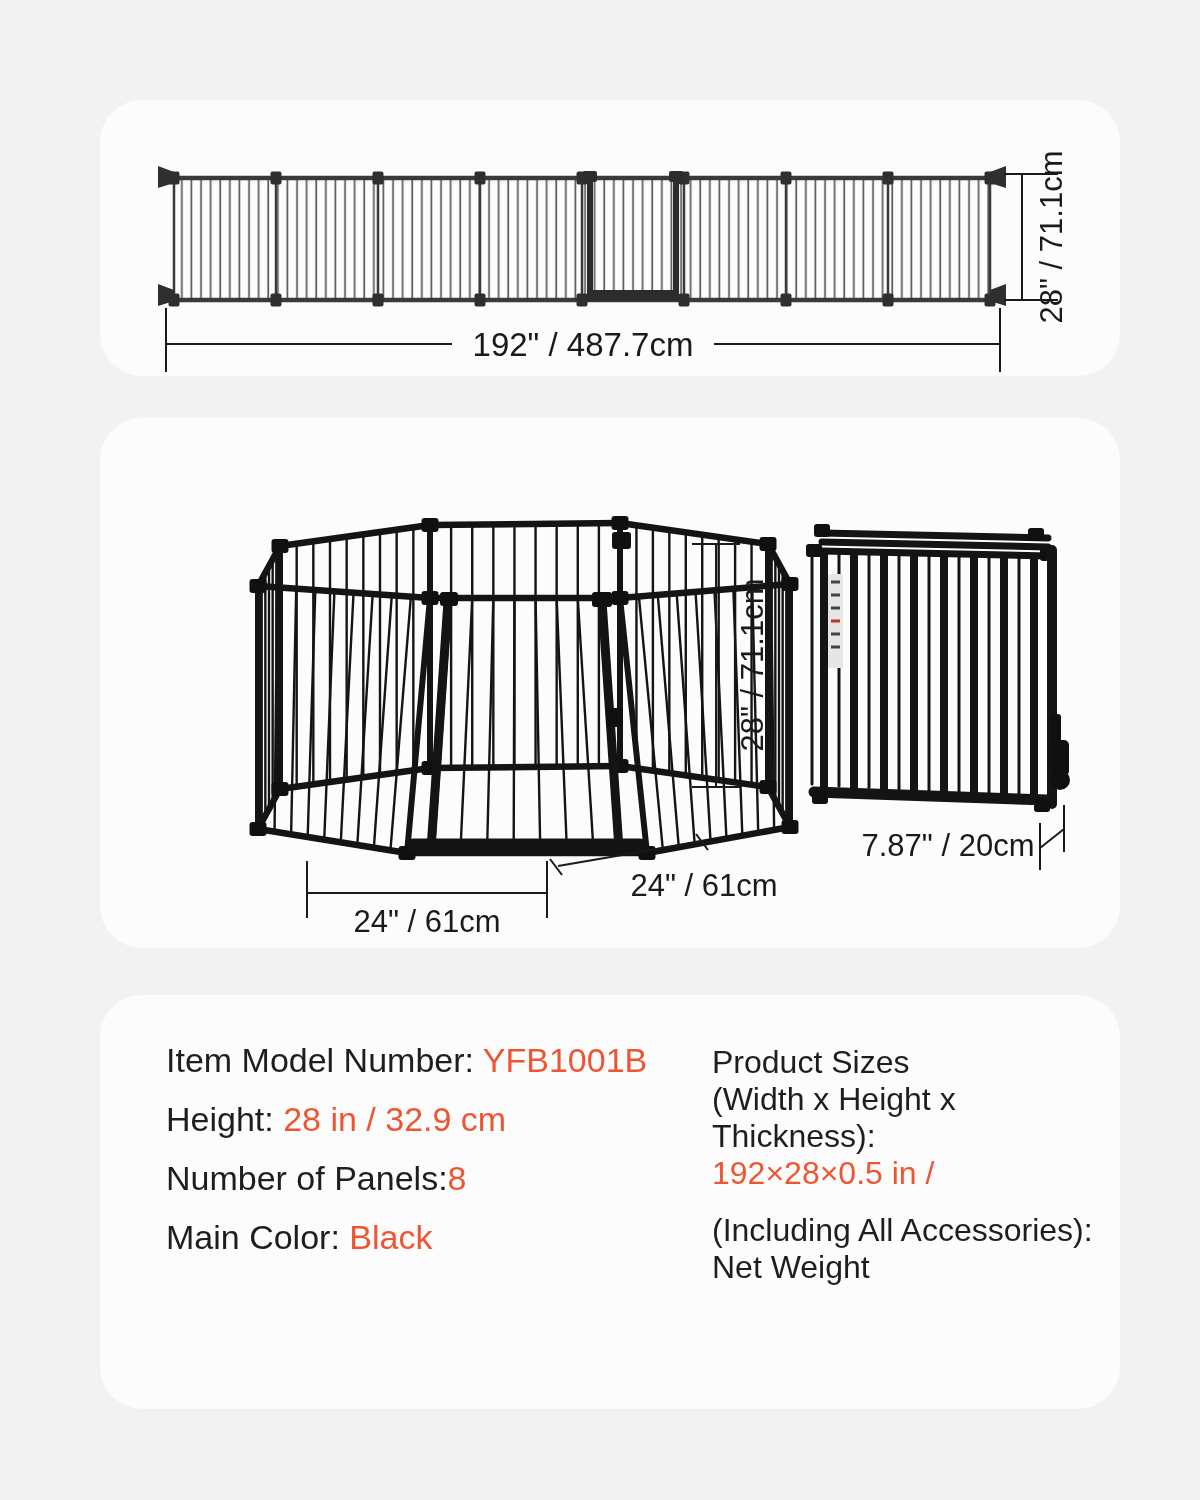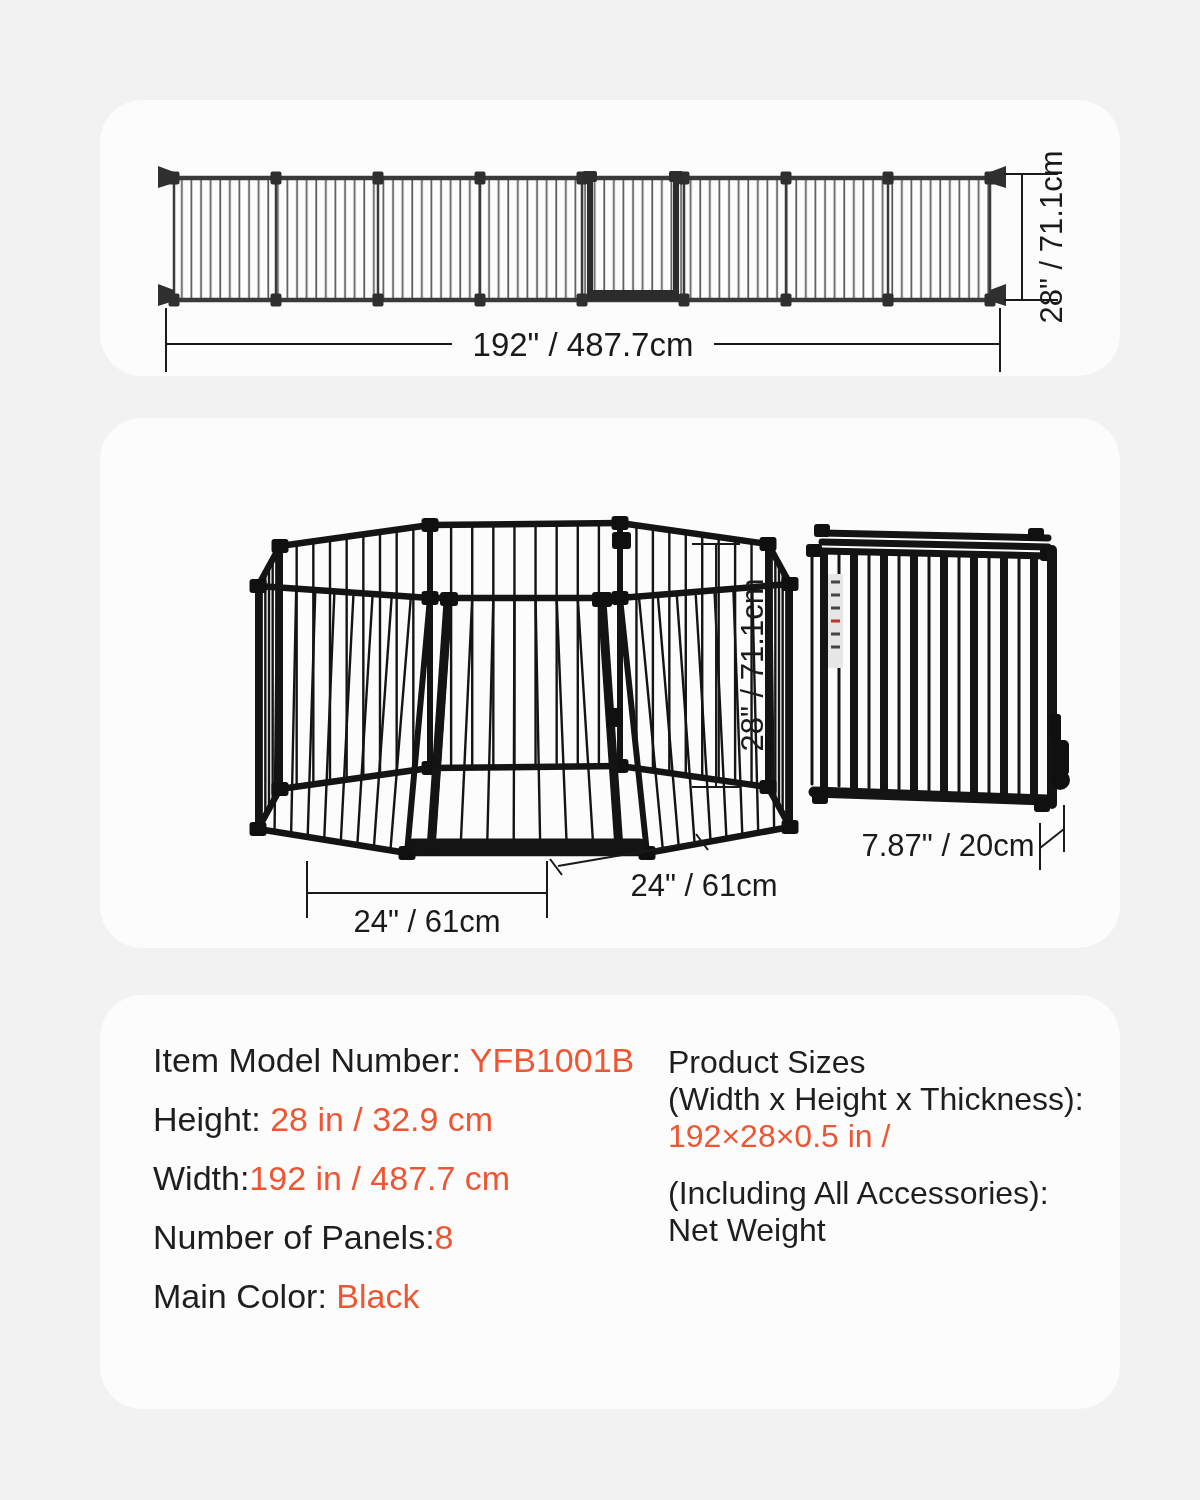--- a/index.html
+++ b/index.html
@@ -18,27 +18,27 @@
   #card-mid{top:418px;height:530px;}
   #card-specs{top:995px;height:414px;}
   .layer{position:absolute;left:0;top:0;width:100%;height:100%;}
   svg text{
     font-family:"Liberation Sans", sans-serif;
     fill:#1A1A1A;
   }
   .dim-label{font-size:31px;}
   .dim-label-big{font-size:33px;}
   
-  .col-left{position:absolute;left:53px;top:44px;}
+  .col-left{position:absolute;left:66px;top:44px;}
   .spec-line{
     font-size:34px;line-height:42px;margin-bottom:17px;
     white-space:pre;color:#1E1E1E;
   }
   .col-right{position:absolute;left:568px;top:49px;width:430px;}
-  .rblock{margin-bottom:20px;}
+  .rblock{margin-bottom:20px;margin-left:44px;}
   .rline{font-size:32px;line-height:37px;color:#1E1E1E;}
   .orange{color:var(--accent);}
 </style>
 </head>
 <body>
 
 <div class="card" id="card-top">
   <svg class="layer" viewBox="0 0 1020 276">
     <defs>
       <pattern id="fencebars" width="9.6" height="124" patternUnits="userSpaceOnUse">
@@ -292,21 +292,20 @@
       <line x1="940" y1="430" x2="964" y2="411"></line>
     </g>
     <text class="dim-label" text-anchor="middle" x="848" y="438">7.87" / 20cm</text>
   </svg>
 </div>
 
 <div class="card" id="card-specs">
   <div class="col-left">
     <div class="spec-line"><span>Item Model Number: </span><span class="orange">YFB1001B</span></div>
     <div class="spec-line"><span>Height: </span><span class="orange">28 in / 32.9 cm</span></div>
-    <div class="spec-line"><span>Width:</span><span class="orange">192 in / 487.7 cm</span></div>
     <div class="spec-line"><span>Number of Panels:</span><span class="orange">8</span></div>
     <div class="spec-line"><span>Main Color: </span><span class="orange">Black</span></div>
   </div>
   <div class="col-right">
     <div class="rblock">
       <div class="rline">Product Sizes</div>
       <div class="rline">(Width x Height x Thickness):</div>
       <div class="rline orange">192×28×0.5 in /</div>
     </div>
     <div class="rblock">

